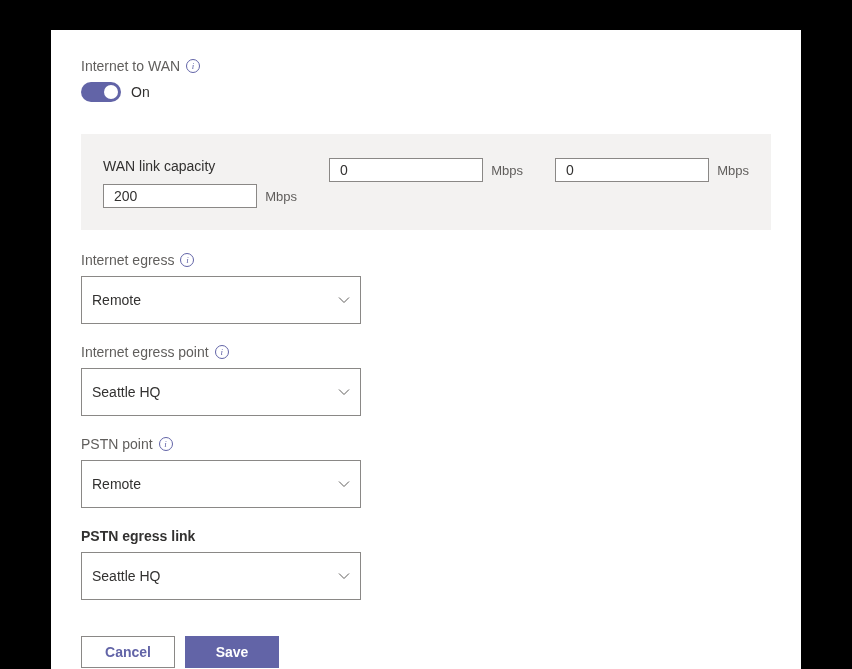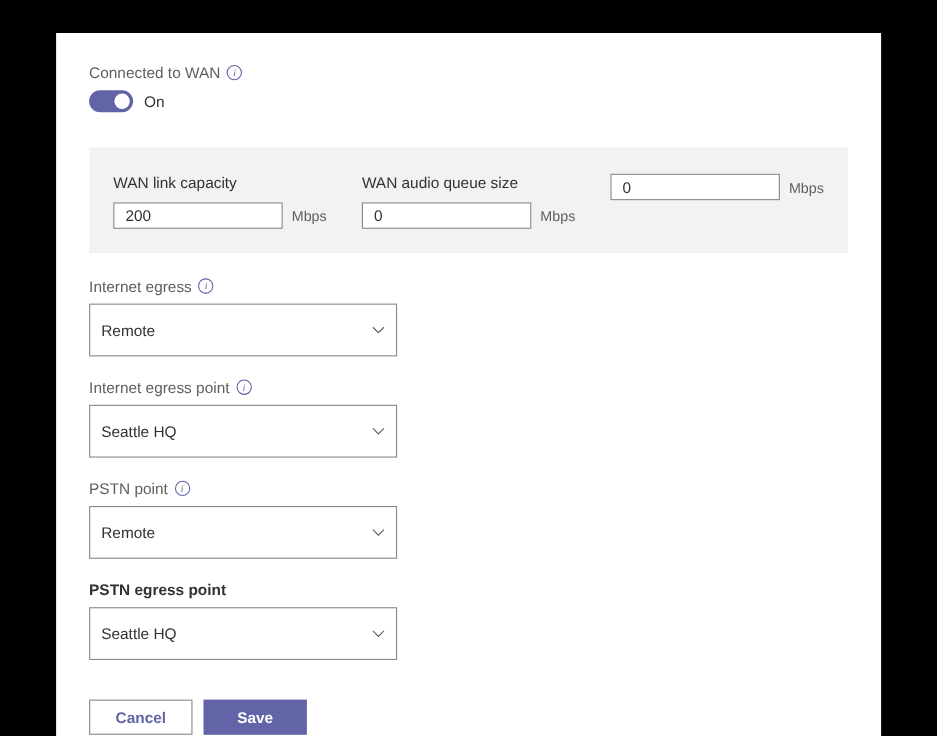--- a/index.html
+++ b/index.html
@@ -176,39 +176,38 @@
       color: #6264A7;
       border: 1px solid #8a8886;
     }
   </style>
 </head>
 <body>
 
 <div class="panel">
 
   <div class="header-row">
-    <span class="header-label">Connected to WAN</span>
+    <span class="header-label">Internet to WAN</span>
     <span class="info-icon">i</span>
   </div>
 
   <div class="toggle-row">
     <div class="toggle"></div>
     <span class="toggle-label">On</span>
   </div>
 
   <div class="wan-box">
     <div class="wan-field">
       <span class="wan-field-label">WAN link capacity</span>
       <div class="wan-input-row">
         <input class="wan-input" value="200" style="">
         <span class="unit">Mbps</span>
       </div>
     </div>
     <div class="wan-field">
-      <span class="wan-field-label">WAN audio queue size</span>
       <div class="wan-input-row">
         <input class="wan-input" value="0" style="">
         <span class="unit">Mbps</span>
       </div>
     </div>
     <div class="wan-field">
       <div class="wan-input-row">
         <input class="wan-input" value="0" style="">
         <span class="unit">Mbps</span>
       </div>
@@ -255,21 +254,21 @@
       <span class="chevron">
         <svg viewBox="0 0 12 8">
             <path d="M1 1.5 L6 6.5 L11 1.5" stroke="#605e5c" stroke-width="1" fill="none"></path>
           </svg>
       </span>
     </div>
   </div>
 
   <div class="field-group">
     <div class="field-label-row">
-      <span class="field-label bold">PSTN egress point</span>
+      <span class="field-label bold">PSTN egress link</span>
     </div>
     <div class="select">
       <span>Seattle HQ</span>
       <span class="chevron">
         <svg viewBox="0 0 12 8">
             <path d="M1 1.5 L6 6.5 L11 1.5" stroke="#605e5c" stroke-width="1" fill="none"></path>
           </svg>
       </span>
     </div>
   </div>

